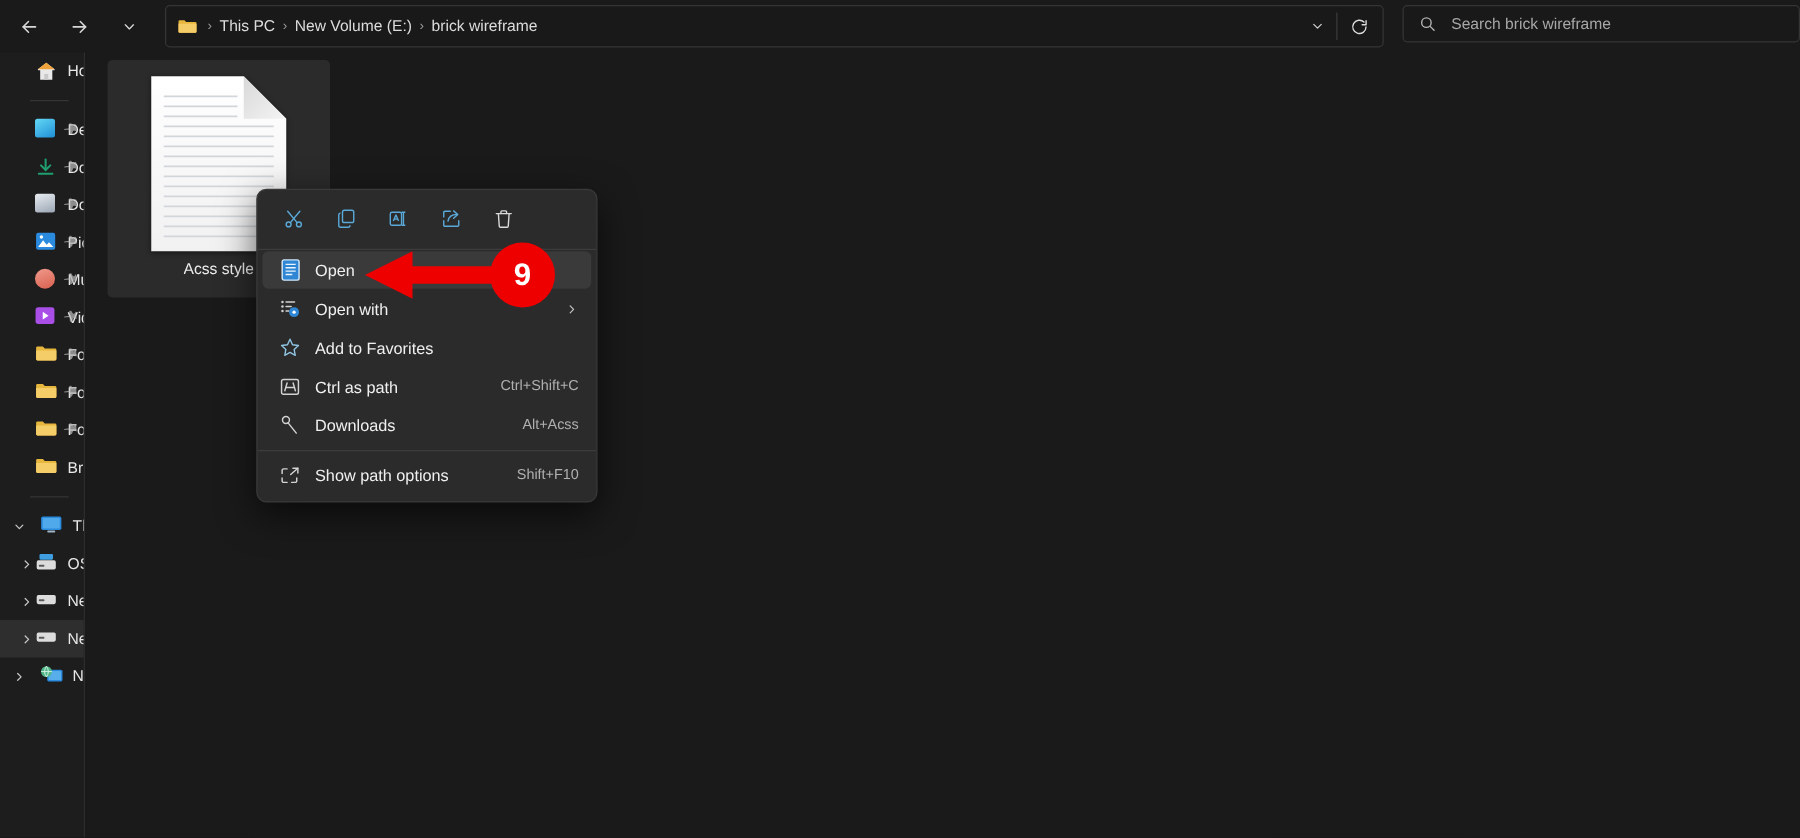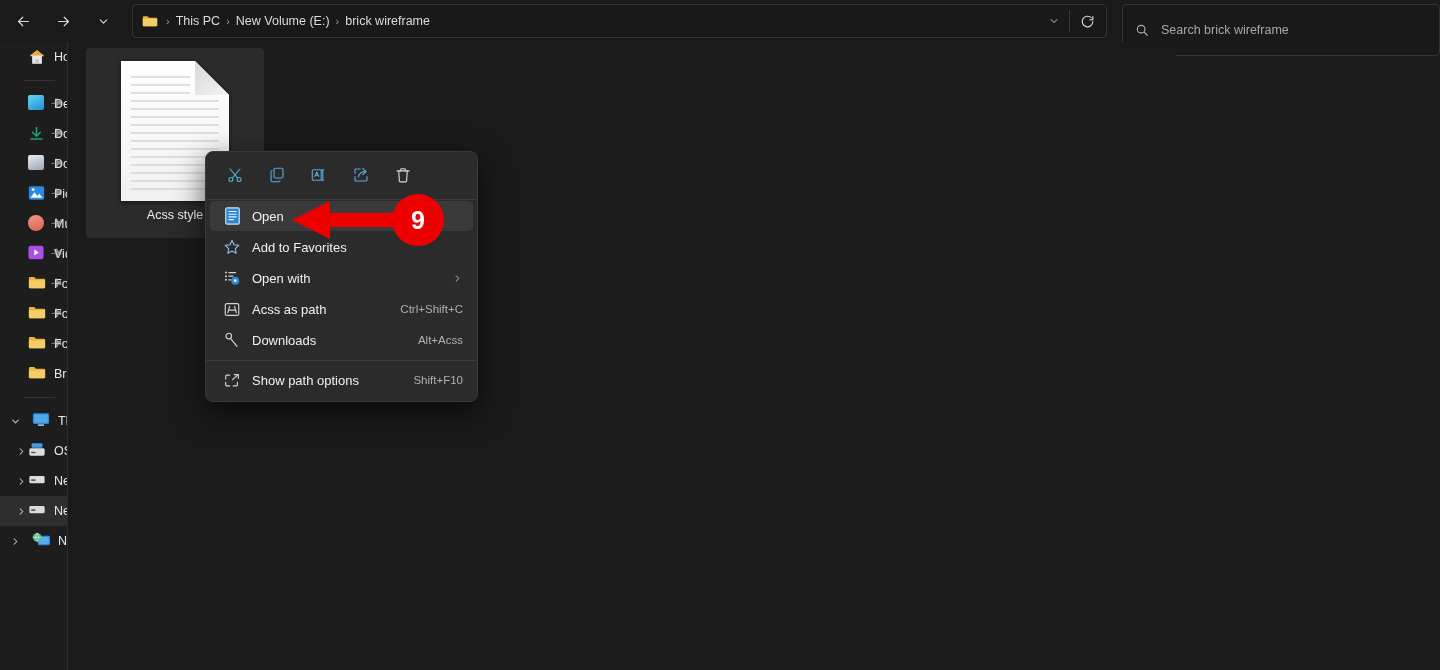--- a/index.html
+++ b/index.html
@@ -56,21 +56,21 @@
     color: #cfcfcf;
   }
   .addr-divider { width:1px; height:22px; background:#3a3a3a; }
   .addr-refresh {
     width: 34px; height: 32px; display:flex; align-items:center; justify-content:center;
     color: #dcdcdc;
   }
 
   .searchbox {
     position: absolute; left: 1122px; top: 4px;
-    width: 318px; height: 52px;
+    width: 318px; height: 30px;
     background: #191919;
     border: 1px solid #353535;
     border-radius: 4px;
     display: flex; align-items: center;
   }
   .search-icon-wrap { margin-left: 12px; display:flex; align-items:center; color:#b4b4b4; }
   .search-input {
     flex: 1 1 auto; background: transparent; border: 0; outline: none;
     color: #e6e6e6; font-size: 12.5px; margin-left: 12px;
     font-family: "Liberation Sans", sans-serif;
@@ -598,58 +598,58 @@
               <line x1="4.5" y1="11" x2="13.5" y2="11"></line>
               <line x1="4.5" y1="14" x2="10.5" y2="14"></line>
             </g>
           </svg>
       </span>
       <span class="ctx-item-label">Open</span>
     </div>
 
     <div class="ctx-item">
       <span class="ctx-item-ic">
-        <svg width="18" height="18" viewBox="0 0 24 24" fill="none" stroke="#8fc4e3" stroke-width="1.5" stroke-linejoin="round">
-            <polygon points="12 3.2 14.7 9 21 9.8 16.4 14.1 17.6 20.3 12 17.3 6.4 20.3 7.6 14.1 3 9.8 9.3 9"></polygon>
-          </svg>
-      </span>
-      <span class="ctx-item-label">Add to Favorites</span>
-    </div>
-
-    <div class="ctx-item">
-      <span class="ctx-item-ic">
         <svg width="18" height="18" viewBox="0 0 20 20" fill="none" stroke="#d2d2d2" stroke-width="1.3" stroke-linecap="round">
             <circle cx="3.3" cy="4" r="1.1" fill="#d2d2d2" stroke="none"></circle>
             <line x1="6.5" y1="4" x2="14" y2="4"></line>
             <circle cx="3.3" cy="8" r="1.1" fill="#d2d2d2" stroke="none"></circle>
             <line x1="6.5" y1="8" x2="11" y2="8"></line>
             <circle cx="3.3" cy="12" r="1.1" fill="#d2d2d2" stroke="none"></circle>
             <line x1="6.5" y1="12" x2="9" y2="12"></line>
             <circle cx="13.6" cy="13" r="4.4" fill="#2f86d4" stroke="none"></circle>
             <circle cx="13.6" cy="13" r="1.5" fill="#ffffff" stroke="none"></circle>
           </svg>
       </span>
       <span class="ctx-item-label">Open with</span>
       <span class="ctx-item-sub">
         <svg width="11" height="11" viewBox="0 0 24 24" fill="none" stroke="currentColor" stroke-width="2" stroke-linecap="round" stroke-linejoin="round">
             <polyline points="9 6 15 12 9 18"></polyline>
           </svg>
       </span>
     </div>
 
+    <div class="ctx-item">
+      <span class="ctx-item-ic">
+        <svg width="18" height="18" viewBox="0 0 24 24" fill="none" stroke="#8fc4e3" stroke-width="1.5" stroke-linejoin="round">
+            <polygon points="12 3.2 14.7 9 21 9.8 16.4 14.1 17.6 20.3 12 17.3 6.4 20.3 7.6 14.1 3 9.8 9.3 9"></polygon>
+          </svg>
+      </span>
+      <span class="ctx-item-label">Add to Favorites</span>
+    </div>
+
 
     <div class="ctx-item">
       <span class="ctx-item-ic">
         <svg width="18" height="17" viewBox="0 0 20 18" fill="none" stroke="#d2d2d2" stroke-width="1.3" stroke-linejoin="round">
             <rect x="2.5" y="2.5" width="15" height="13" rx="1.6"></rect>
             <path d="M7.4 5.6 5.4 12.4M12.8 5.6l2 6.8" stroke-linecap="round"></path>
             <path d="M6.3 9.6h7.6" stroke-linecap="round"></path>
           </svg>
       </span>
-      <span class="ctx-item-label">Acss as path</span>
+      <span class="ctx-item-label">Ctrl as path</span>
       <span class="ctx-item-accel">Ctrl+Shift+C</span>
     </div>
 
     <div class="ctx-item">
       <span class="ctx-item-ic">
         <svg width="18" height="18" viewBox="0 0 20 20" fill="none" stroke="#d2d2d2" stroke-width="1.3" stroke-linecap="round" stroke-linejoin="round">
             <circle cx="6.4" cy="5.6" r="3.1"></circle>
             <path d="M8.3 8.1 15.6 17.2"></path>
           </svg>
       </span>

